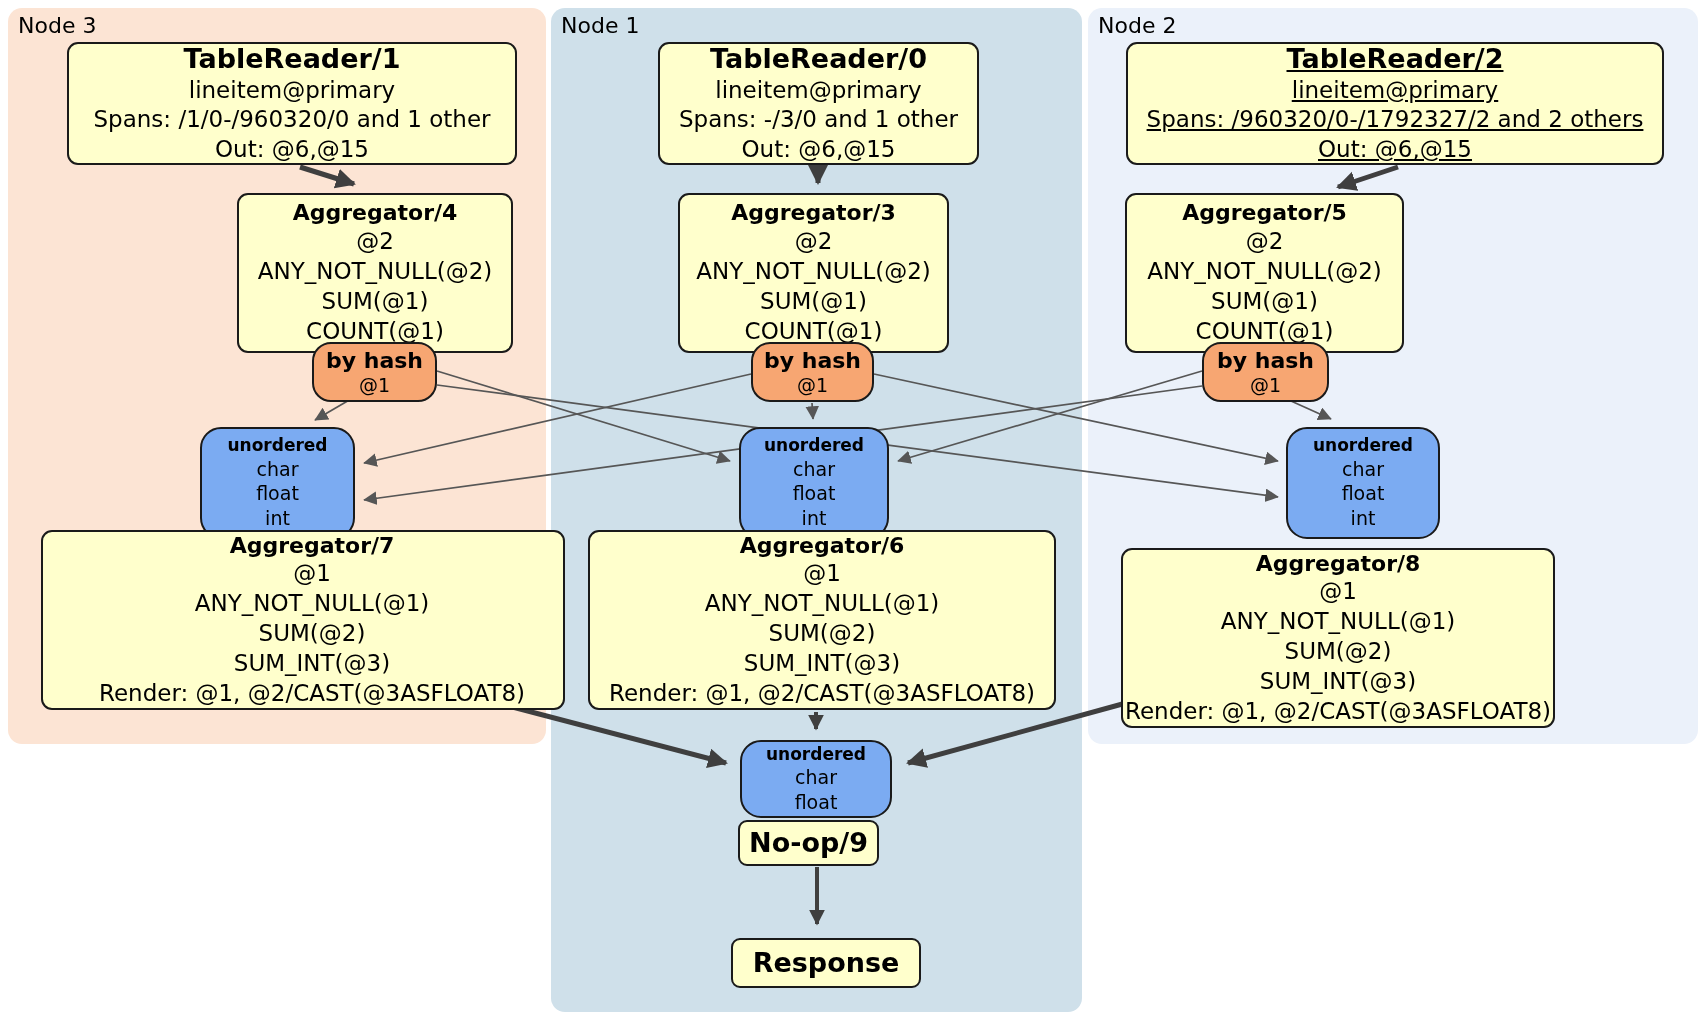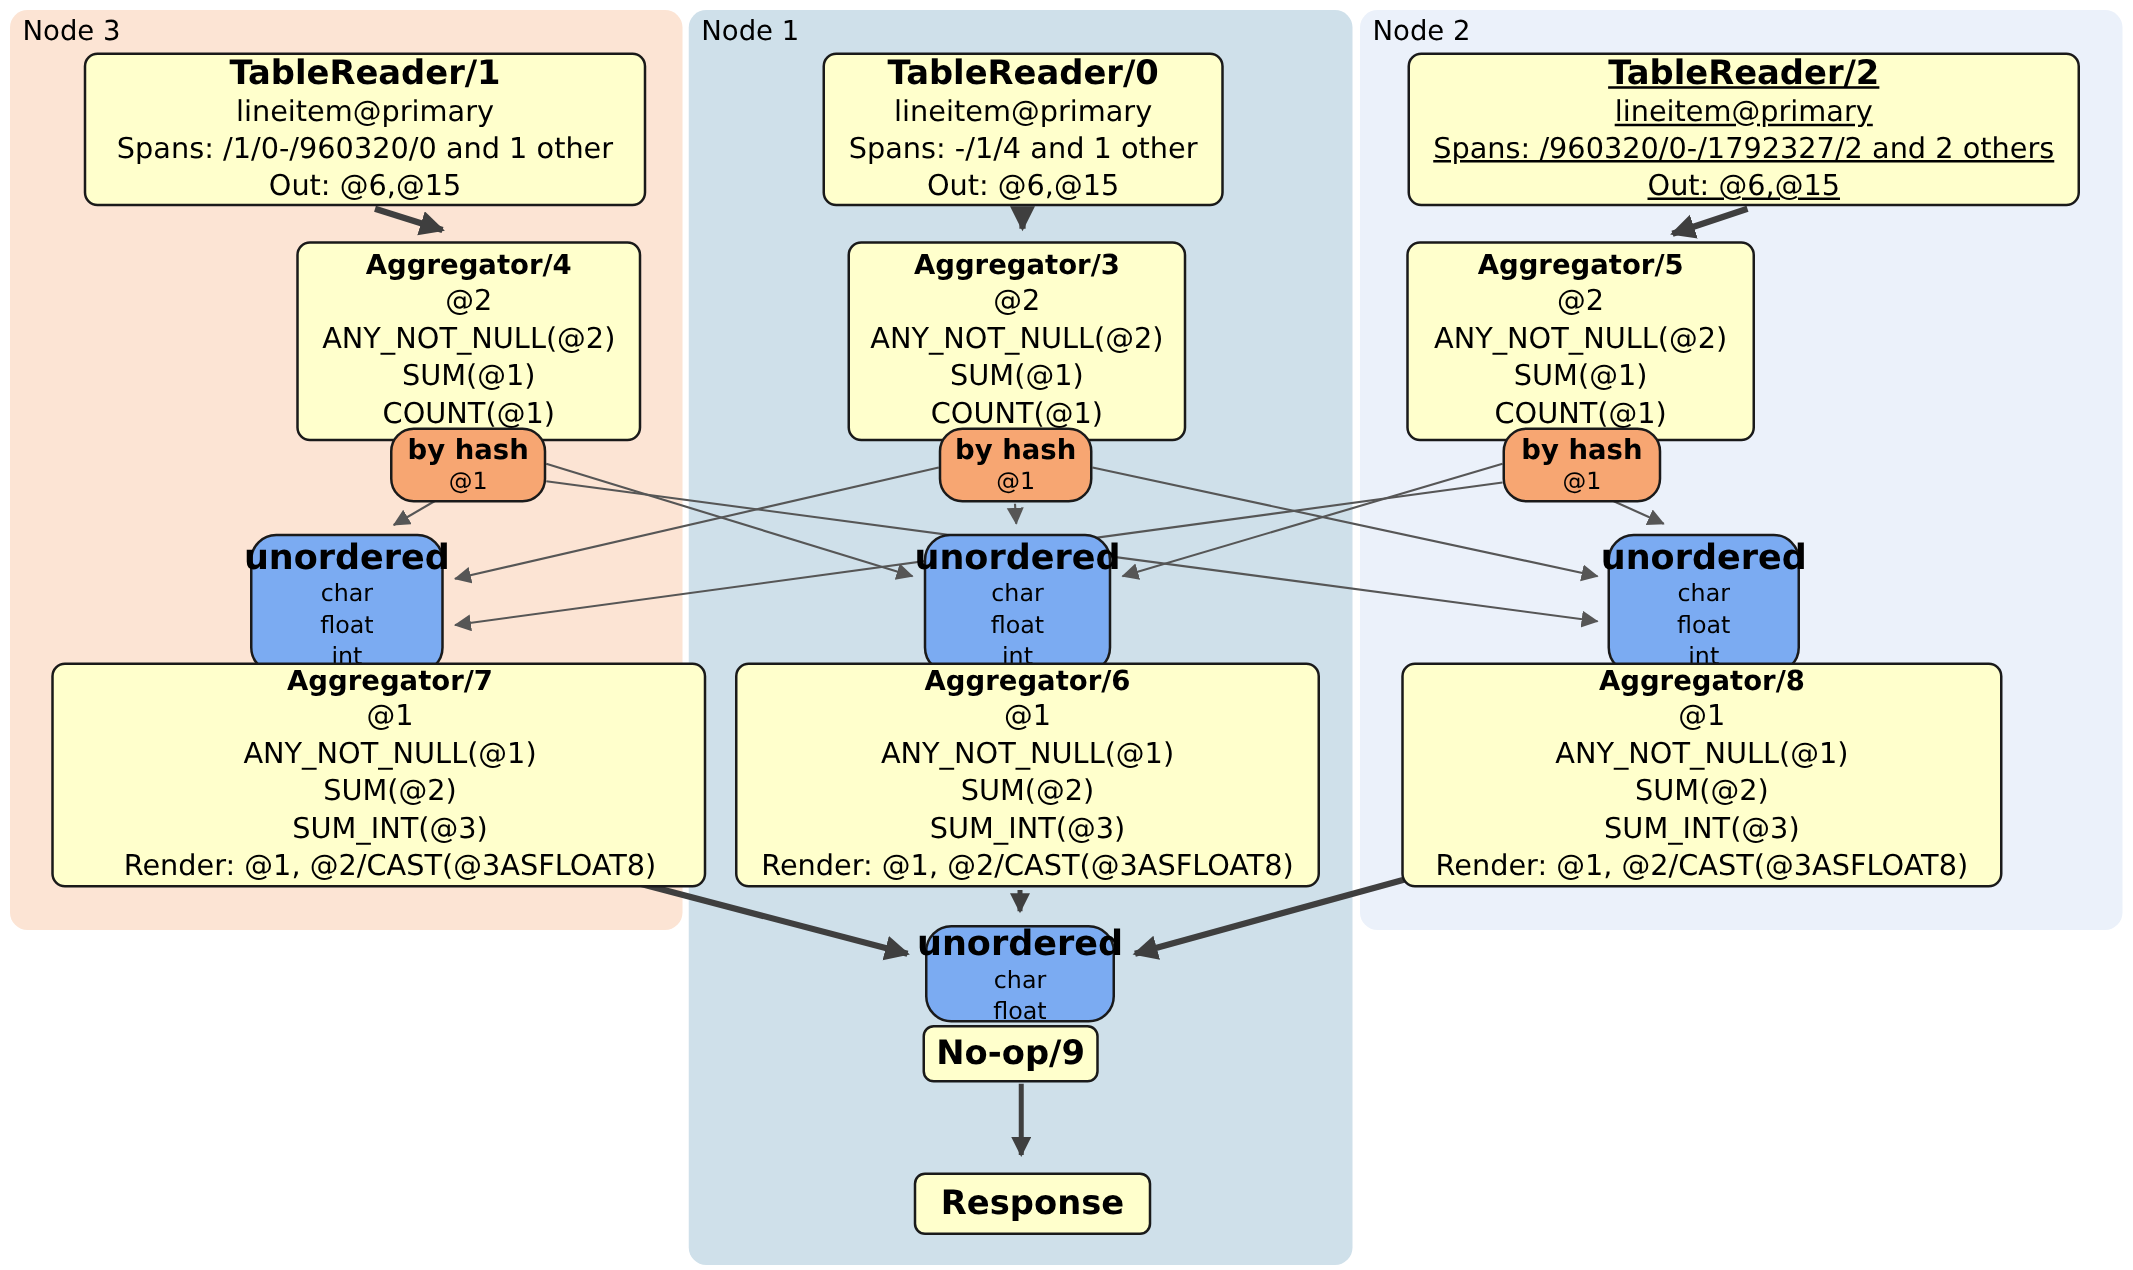--- a/index.html
+++ b/index.html
@@ -32,21 +32,21 @@
   }
   .pbox .bt { font-weight:bold; font-size:22px; line-height:1.25; white-space:nowrap; }
   .pbox .bl { white-space:nowrap; }
   .router {
     background:var(--box-orange); border-radius:19px; font-size:19px; line-height:1.15;
   }
   .router .bt { font-size:22px; }
   .sync {
     background:var(--box-blue); border-radius:21px; font-size:19px; line-height:1.3;
   }
-  .sync .bt { font-size:28px; }
+  .sync .bt { font-size:17px; }
   .small-title .bt { font-size:27px; }
 </style>
 </head>
 <body>
 
 <div id="stage">
 
   <div class="band band-node3" style="left:8px;top:8px;width:538px;height:736px;"></div>
   <div class="band band-node1" style="left:551px;top:8px;width:531px;height:1004px;"></div>
   <div class="band band-node2" style="left:1088px;top:8px;width:610px;height:736px;"></div>
@@ -90,21 +90,21 @@
 
   <div class="pbox small-title" style="left:67px;top:42px;width:450px;height:123px;">
     <div class="bt">TableReader/1</div>
     <div class="bl">lineitem@primary</div>
     <div class="bl">Spans: /1/0-/960320/0 and 1 other</div>
     <div class="bl">Out: @6,@15</div>
   </div>
   <div class="pbox small-title" style="left:658px;top:42px;width:321px;height:123px;">
     <div class="bt">TableReader/0</div>
     <div class="bl">lineitem@primary</div>
-    <div class="bl">Spans: -/1/4 and 1 other</div>
+    <div class="bl">Spans: -/3/0 and 1 other</div>
     <div class="bl">Out: @6,@15</div>
   </div>
   <div class="pbox small-title" style="left:1126px;top:42px;width:538px;height:123px;text-decoration:underline;">
     <div class="bt">TableReader/2</div>
     <div class="bl">lineitem@primary</div>
     <div class="bl">Spans: /960320/0-/1792327/2 and 2 others</div>
     <div class="bl">Out: @6,@15</div>
   </div>
 
   <div class="pbox" style="left:237px;top:193px;width:276px;height:160px;">
@@ -170,21 +170,21 @@
     <div class="bl">Render: @1, @2/CAST(@3ASFLOAT8)</div>
   </div>
   <div class="pbox" style="left:588px;top:530px;width:468px;height:180px;">
     <div class="bt">Aggregator/6</div>
     <div class="bl">@1</div>
     <div class="bl">ANY_NOT_NULL(@1)</div>
     <div class="bl">SUM(@2)</div>
     <div class="bl">SUM_INT(@3)</div>
     <div class="bl">Render: @1, @2/CAST(@3ASFLOAT8)</div>
   </div>
-  <div class="pbox" style="left:1121px;top:530px;width:481px;height:180px;">
+  <div class="pbox" style="left:1121px;top:548px;width:434px;height:180px;">
     <div class="bt">Aggregator/8</div>
     <div class="bl">@1</div>
     <div class="bl">ANY_NOT_NULL(@1)</div>
     <div class="bl">SUM(@2)</div>
     <div class="bl">SUM_INT(@3)</div>
     <div class="bl">Render: @1, @2/CAST(@3ASFLOAT8)</div>
   </div>
 
   <div class="pbox sync" style="left:740px;top:740px;width:152px;height:78px;">
     <div class="bt">unordered</div>

